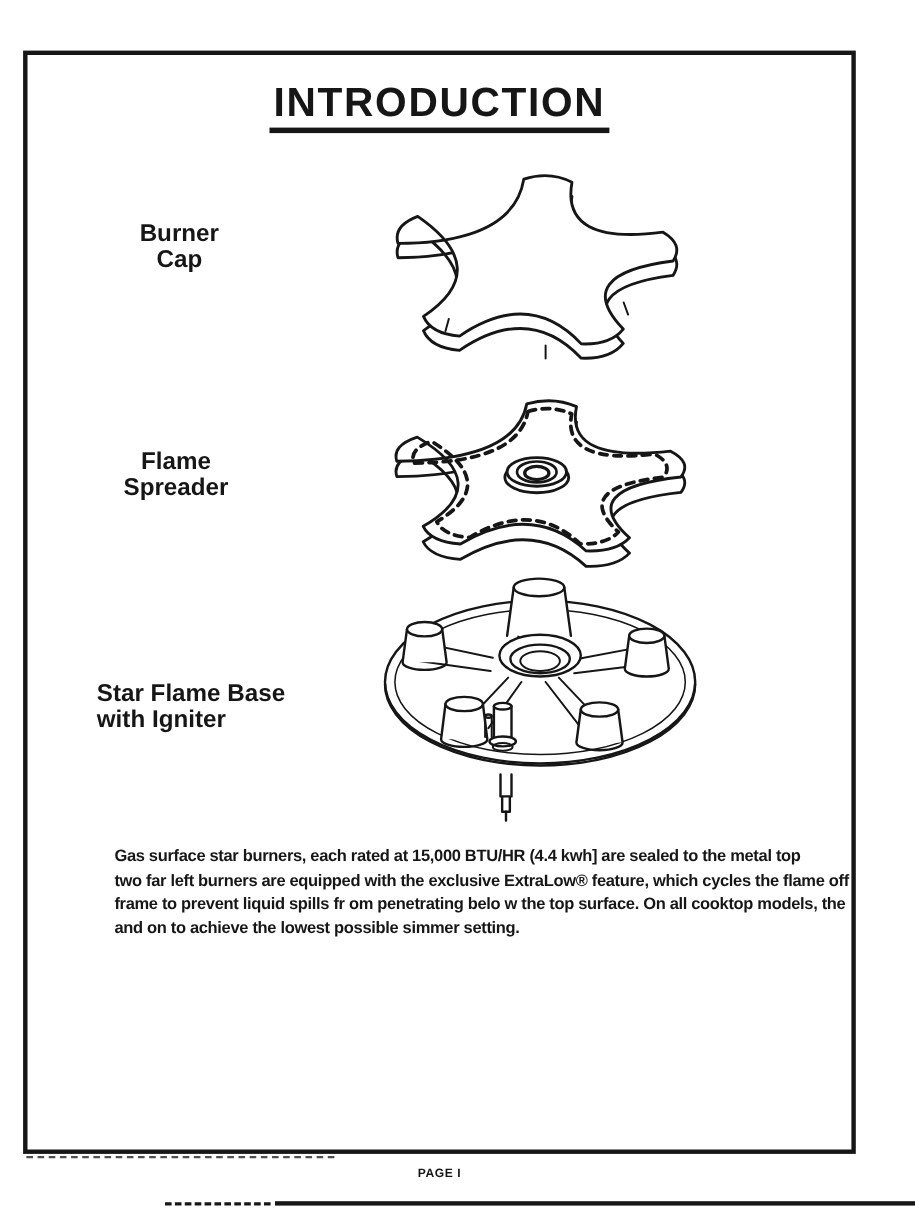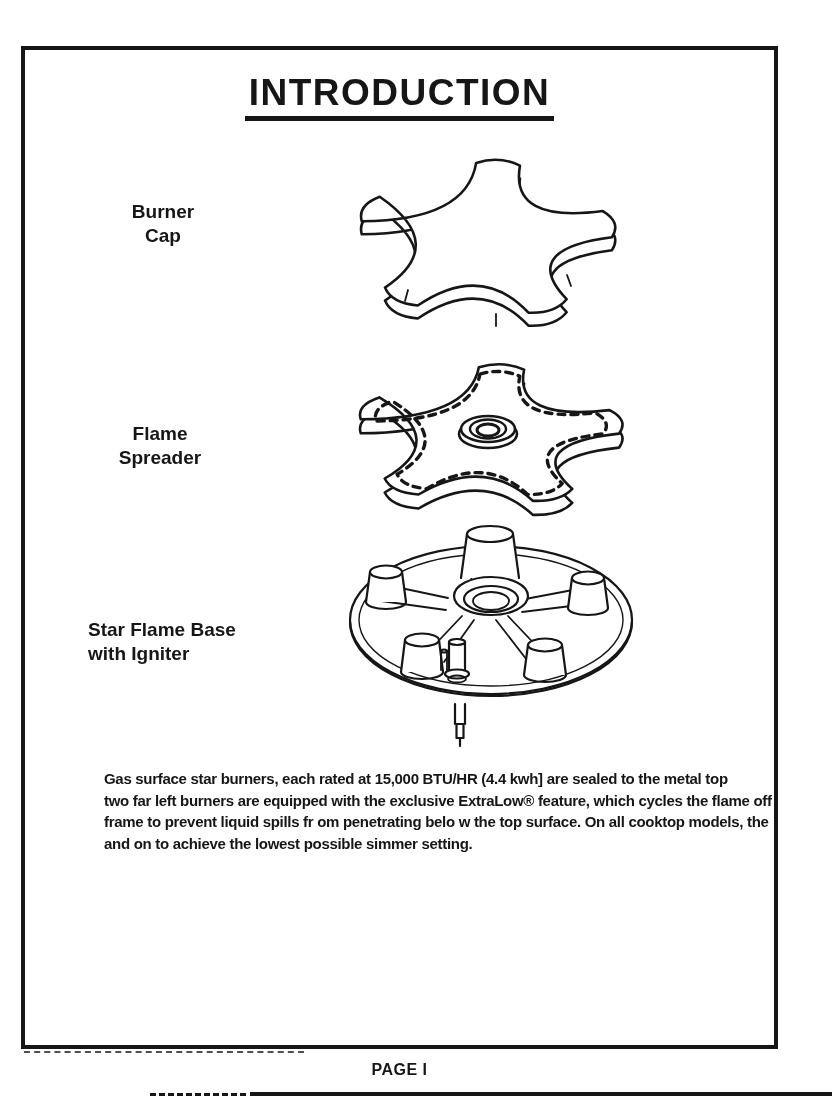--- a/index.html
+++ b/index.html
@@ -9,37 +9,37 @@
   }
   .border-box{
     position:absolute;left:21px;top:46px;width:757px;height:1003px;
     border:4px solid #161616;box-sizing:border-box;
   }
   .title-wrap{position:absolute;left:21px;top:74px;width:757px;text-align:center;}
   .title{
     display:inline-block;font-size:37px;font-weight:800;letter-spacing:1.5px;
     border-bottom:5px solid #161616;padding:0 4px 3px 4px;line-height:1.05;
   }
-  .fig-label{position:absolute;font-size:19px;font-weight:700;line-height:24px;}
+  .fig-label{position:absolute;font-size:22px;font-weight:700;line-height:24px;}
   .fig-label.centered{text-align:center;}
   .lbl-cap{left:93px;top:200px;width:140px;}
-  .lbl-spreader{left:80px;top:422px;width:160px;}
+  .lbl-spreader{left:80px;top:407px;width:160px;}
   .lbl-base{left:88px;top:618px;width:220px;text-align:left;}
   .figure{position:absolute;}
   .fig-cap{left:345px;top:150px;}
   .fig-spreader{left:342px;top:353px;}
   .fig-base{left:342px;top:520px;}
   .para{
     position:absolute;left:72px;top:768px;width:700px;
     font-size:15px;font-weight:700;line-height:21.5px;letter-spacing:-0.3px;margin-left:32px;
   }
   .para div{white-space:nowrap;}
   .page-num{
     position:absolute;left:21px;top:1061px;width:757px;text-align:center;
-    font-size:16px;font-weight:800;letter-spacing:0.5px;
+    font-size:11px;font-weight:800;letter-spacing:0.5px;
   }
   .scan-dash-a{position:absolute;left:24px;top:1051px;width:280px;border-top:2px dashed #161616;opacity:.75;}
   .bottom-rule{position:absolute;left:250px;top:1092px;width:582px;height:4px;background:#161616;}
   .bottom-rule-lead{position:absolute;left:150px;top:1093px;width:96px;border-top:3px dashed #161616;}
   svg *{stroke-linecap:round;stroke-linejoin:round;}
 </style>
 </head>
 <body>
 
 <div id="page">

